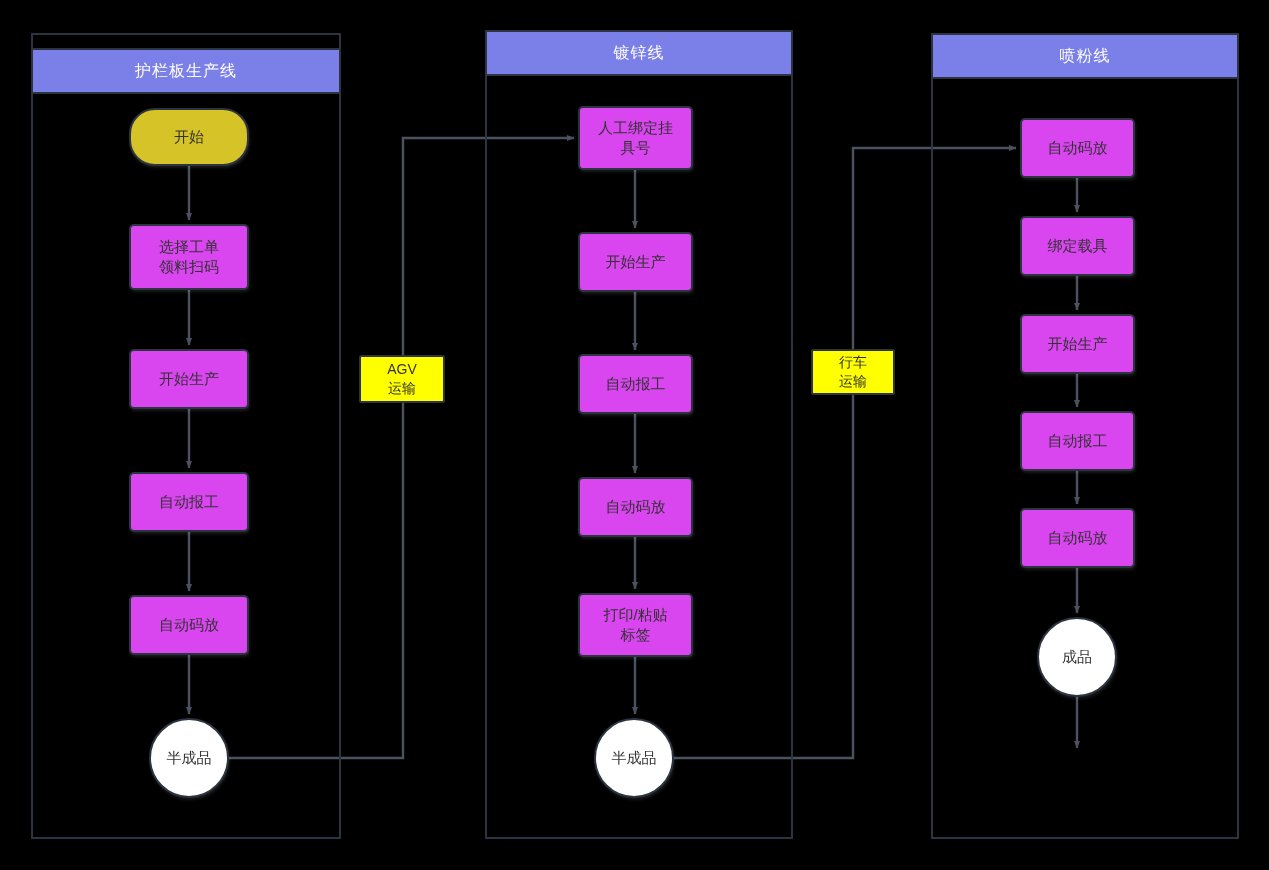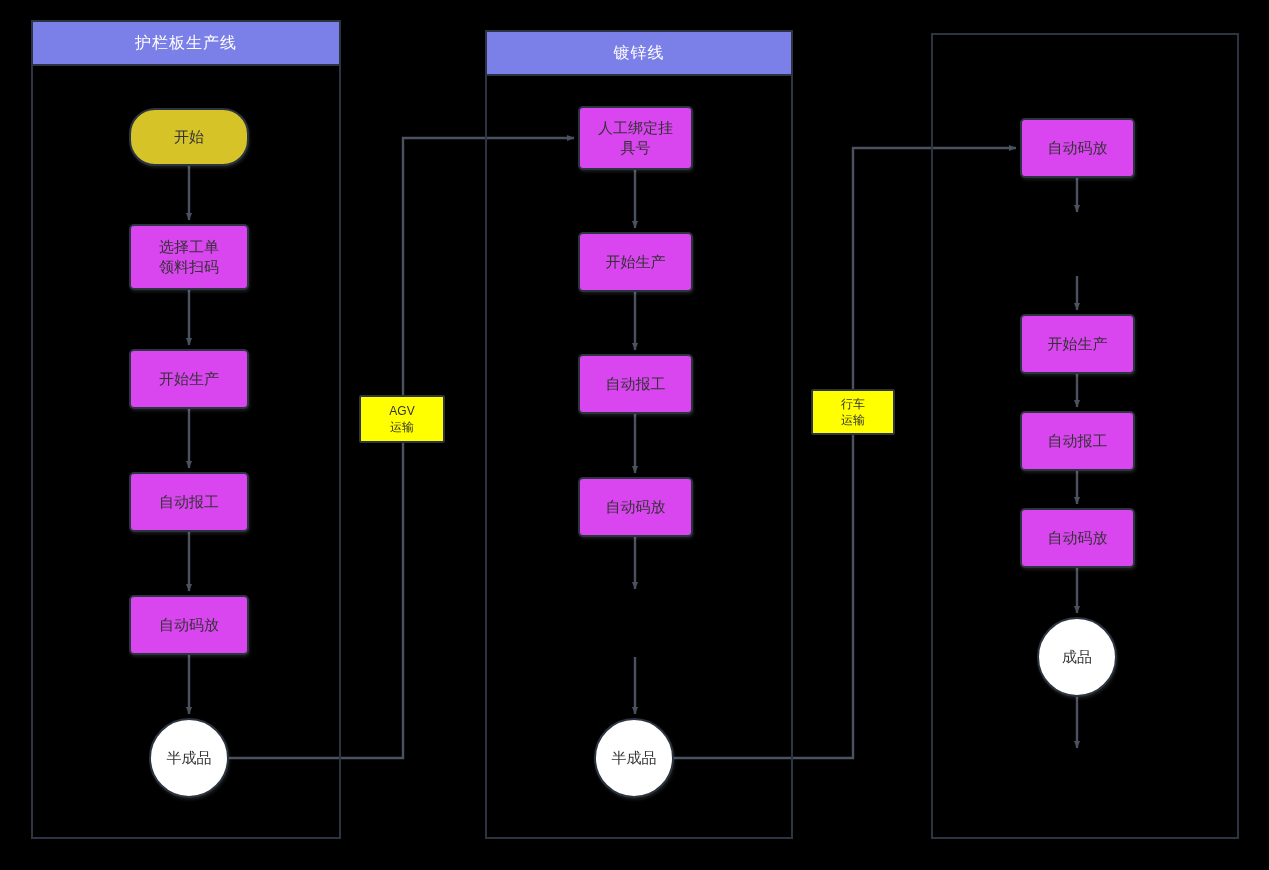--- a/index.html
+++ b/index.html
@@ -64,23 +64,22 @@
   .node.circle {
     background: #ffffff;
     border: 2px solid #2b3440;
     border-radius: 50%;
     box-shadow: 1px 2px 3px rgba(255,255,255,0.10);
   }
   .node.tag {
     background: #ffff00;
     border: 2px solid #2b3440;
     border-radius: 2px;
-    font-size: 12px;
+    font-size: 14px;
     color: #333333;
-    margin-top: 40px;
   }
   
   .conn-svg {
     position: absolute;
     left: 0;
     top: 0;
     width: 1269px;
     height: 870px;
     pointer-events: none;
   }
@@ -117,43 +116,47 @@
       <path d="M1077,178 L1077,212" marker-end="url(#arrow)"></path>
       <path d="M1077,276 L1077,310" marker-end="url(#arrow)"></path>
       <path d="M1077,374 L1077,407" marker-end="url(#arrow)"></path>
       <path d="M1077,471 L1077,504" marker-end="url(#arrow)"></path>
       <path d="M1077,568 L1077,613" marker-end="url(#arrow)"></path>
       <path d="M1077,697 L1077,748" marker-end="url(#arrow)"></path>
     </g>
   </svg>
 
   <div class="lane" style="left:31px; top:33px; width:310px; height:806px;"></div>
-  <div class="lane-header" style="left:31px; top:20px; width:310px; height:46px;">护栏板生产线</div>
+  <div class="lane-header" style="left:31px; top:48px; width:310px; height:46px;">护栏板生产线</div>
 
   <div class="node process" style="left:129px; top:224px; width:120px; height:66px;">选择工单
 领料扫码</div>
   <div class="node terminator" style="left:129px; top:108px; width:120px; height:58px;">开始</div>
   <div class="node process" style="left:129px; top:349px; width:120px; height:60px;">开始生产</div>
   <div class="node process" style="left:129px; top:472px; width:120px; height:60px;">自动报工</div>
   <div class="node process" style="left:129px; top:595px; width:120px; height:60px;">自动码放</div>
   <div class="node circle" style="left:149px; top:718px; width:80px; height:80px;">半成品</div>
 
   <div class="lane" style="left:485px; top:33px; width:308px; height:806px;"></div>
   <div class="lane-header" style="left:485px; top:30px; width:308px; height:46px;">镀锌线</div>
 
   <div class="node process" style="left:578px; top:106px; width:115px; height:64px;">人工绑定挂
 具号</div>
   <div class="node process" style="left:578px; top:232px; width:115px; height:60px;">开始生产</div>
   <div class="node process" style="left:578px; top:354px; width:115px; height:60px;">自动报工</div>
   <div class="node process" style="left:578px; top:477px; width:115px; height:60px;">自动码放</div>
+  <div class="node process" style="left:578px; top:593px; width:115px; height:64px;">打印/粘贴
+标签</div>
   <div class="node circle" style="left:594px; top:718px; width:80px; height:80px;">半成品</div>
 
   <div class="lane" style="left:931px; top:33px; width:308px; height:806px;"></div>
+  <div class="lane-header" style="left:931px; top:33px; width:308px; height:46px;">喷粉线</div>
 
   <div class="node process" style="left:1020px; top:118px; width:115px; height:60px;">自动码放</div>
+  <div class="node process" style="left:1020px; top:216px; width:115px; height:60px;">绑定载具</div>
   <div class="node process" style="left:1020px; top:314px; width:115px; height:60px;">开始生产</div>
   <div class="node process" style="left:1020px; top:411px; width:115px; height:60px;">自动报工</div>
   <div class="node process" style="left:1020px; top:508px; width:115px; height:60px;">自动码放</div>
   <div class="node circle" style="left:1037px; top:617px; width:80px; height:80px;">成品</div>
 
   <div class="node tag" style="left:359px; top:355px; width:86px; height:48px;">AGV
 运输</div>
   <div class="node tag" style="left:811px; top:349px; width:84px; height:46px;">行车
 运输</div>
 

